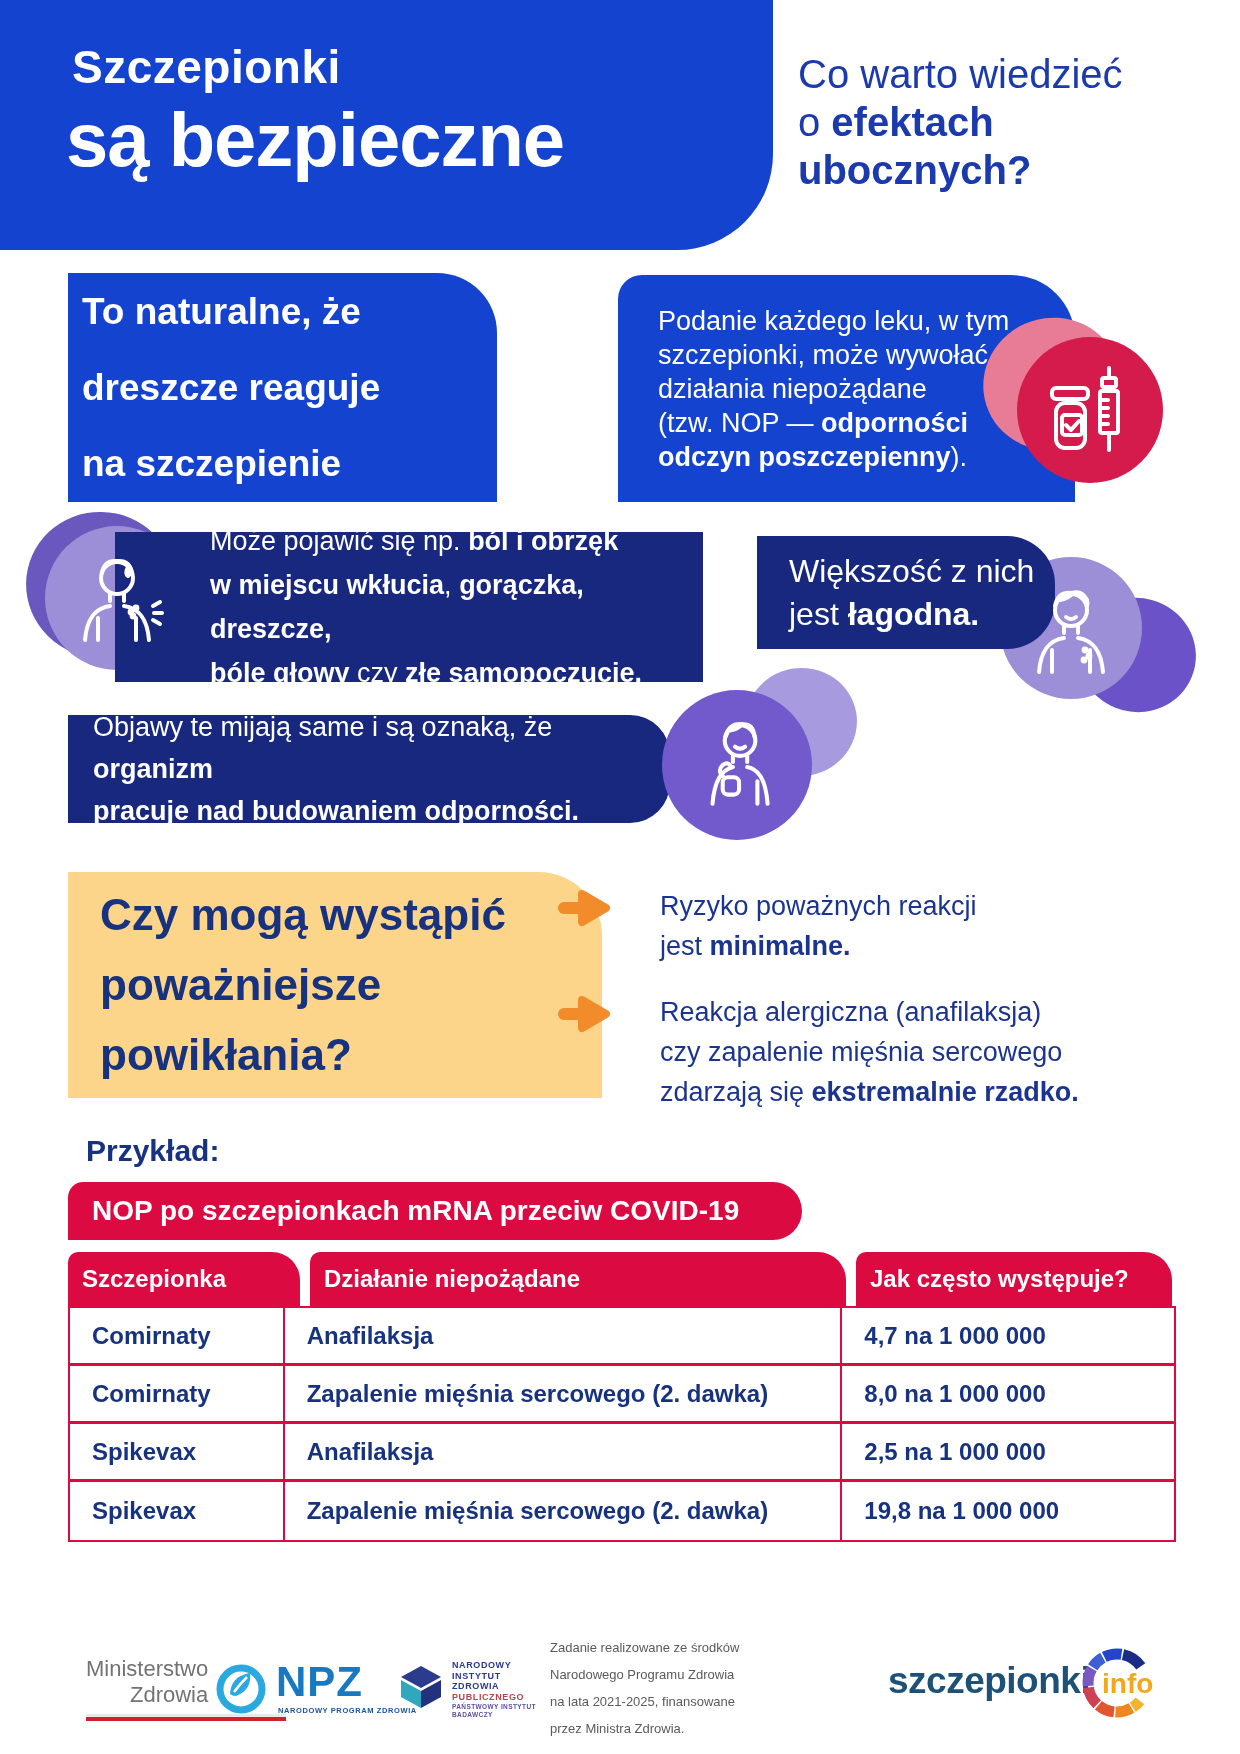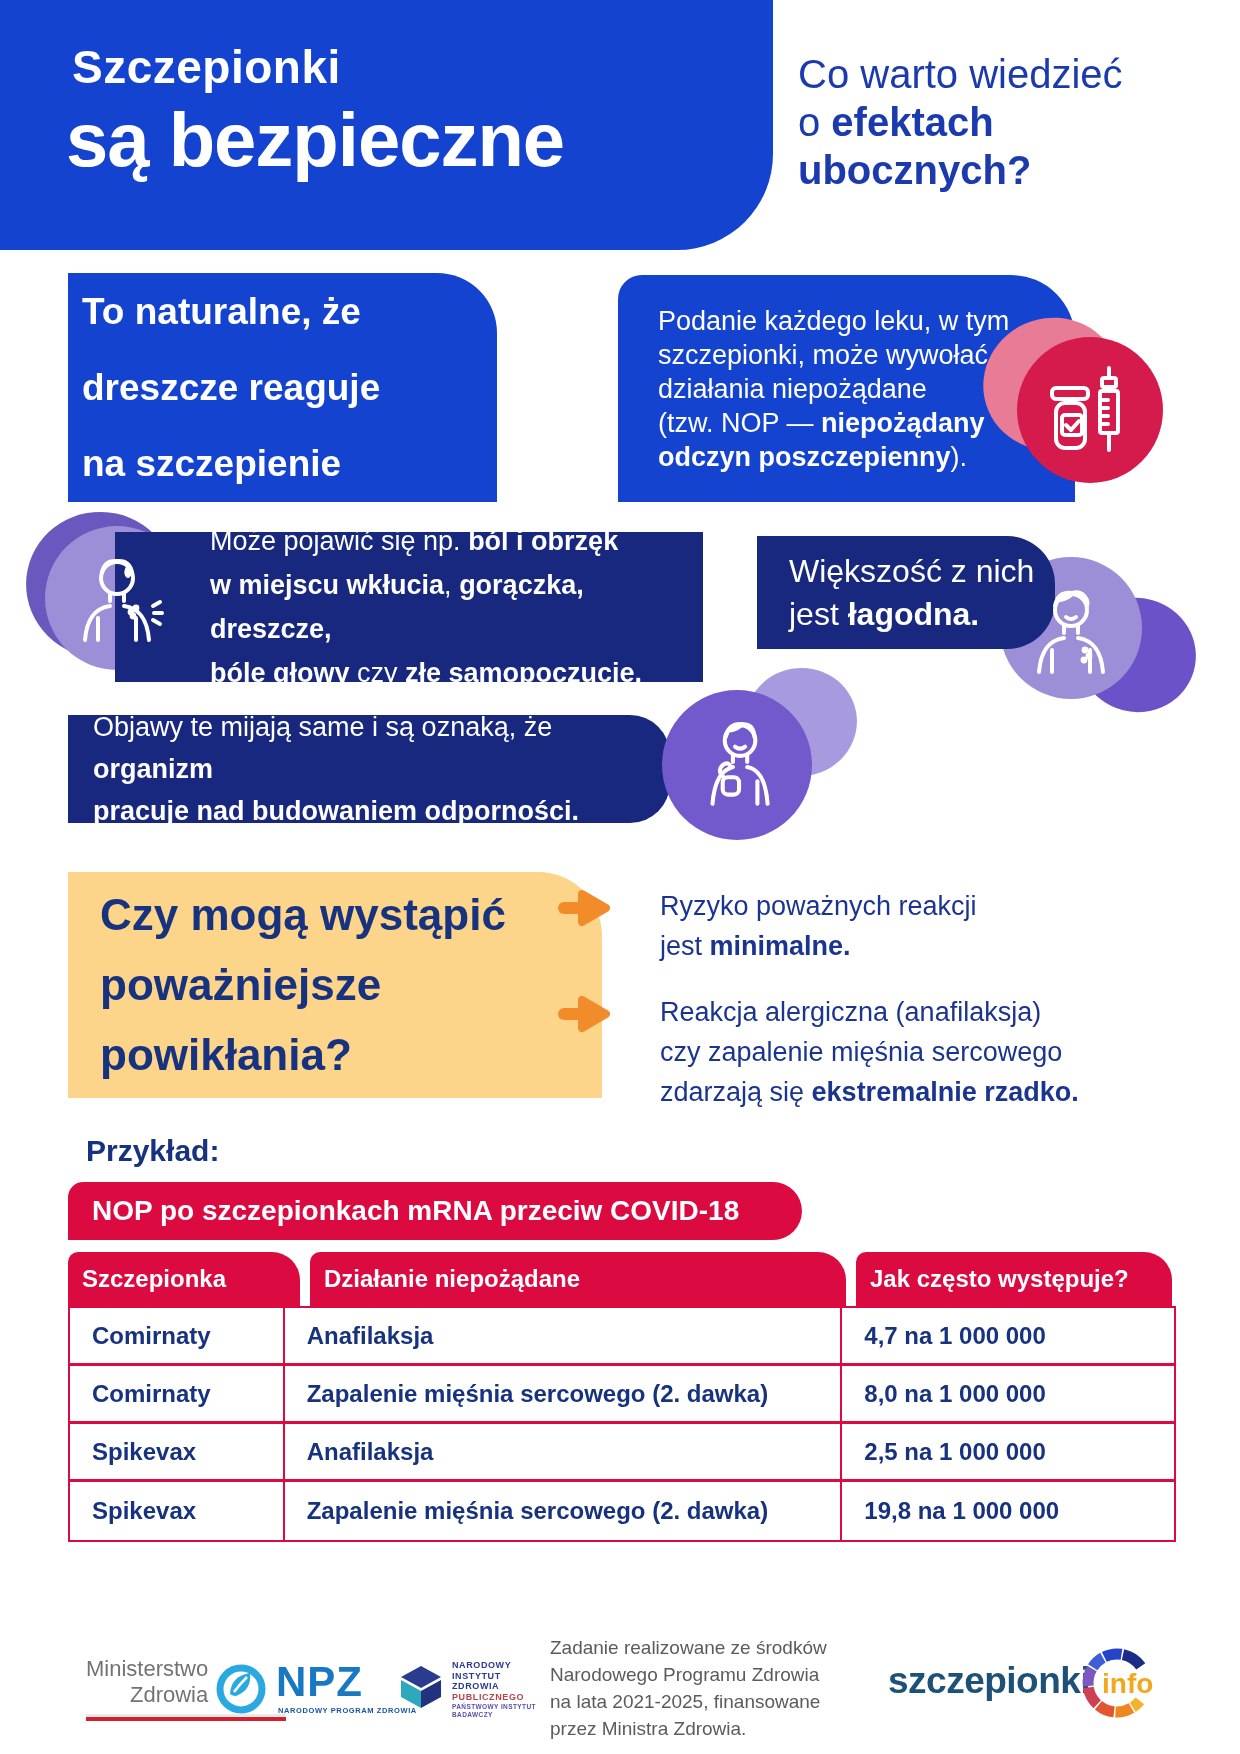--- a/index.html
+++ b/index.html
@@ -67,21 +67,21 @@
   .td:nth-child(1){width:242px;} .td:nth-child(2){width:634px;} .td:nth-child(3){width:376px;border-right:none;}
   
   #ministry{left:86px;top:1656px;color:#737373;font-size:22px;line-height:26px;text-align:right;}
   #flag{left:86px;top:1714px;width:200px;}
   #flag .w{height:3px;background:#E9E9E9;} #flag .r{height:4px;background:#D2202E;}
   #npz-text{left:276px;top:1658px;color:#1878C2;font-size:42px;font-weight:800;letter-spacing:1px;}
   #npz-sub{left:278px;top:1706px;color:#17549C;font-size:7.5px;font-weight:700;letter-spacing:.6px;}
   #pzh-text{left:452px;top:1660px;color:#2B3890;font-size:9px;font-weight:800;line-height:10.5px;letter-spacing:.6px;}
   #pzh-accent{left:452px;top:1692px;color:#B8434E;font-size:9px;font-weight:800;letter-spacing:.6px;}
   #pzh-sub{left:452px;top:1703px;color:#5B4FA3;font-size:6.5px;font-weight:700;line-height:8px;letter-spacing:.4px;}
-  #funding{left:550px;top:1634px;color:var(--c-gray_text);font-size:19px;line-height:27px;}
+  #funding{left:550px;top:1634px;color:var(--c-gray_text);font-size:13px;line-height:27px;}
   #brand-name{left:888px;top:1660px;color:#1D5178;font-size:37px;font-weight:800;letter-spacing:-.5px;}
   #brand-arc{left:1074px;top:1640px;}
   .lineart{stroke:#fff;stroke-width:4;fill:none;stroke-linecap:round;stroke-linejoin:round;}
 </style>
 </head>
 <body>
 
 <div id="poster">
 
   <div class="abs" id="header-box"></div>
@@ -95,21 +95,21 @@
 
   <div class="abs bluebox" id="box1">
       <div class="line"><span>To naturalne, że</span></div>
       <div class="line"><span>dreszcze reaguje</span></div>
       <div class="line"><span>na szczepienie</span></div>
     </div>
   <div class="abs bluebox" id="box2">
       <div class="line"><span>Podanie każdego leku, w tym</span></div>
       <div class="line"><span>szczepionki, może wywołać</span></div>
       <div class="line"><span>działania niepożądane</span></div>
-      <div class="line"><span>(tzw. NOP — </span><span class="b">niepożądany</span></div>
+      <div class="line"><span>(tzw. NOP — </span><span class="b">odporności</span></div>
       <div class="line"><span class="b">odczyn poszczepienny</span><span>).</span></div>
     </div>
   <div class="abs circle" id="pink-blob"></div>
   <div class="abs circle" id="red-circle"></div>
   <svg class="iconsvg" style="left:1040px;top:358px" width="100" height="104" viewBox="0 0 100 104">
     <g class="lineart" stroke-width="4.5">
       <rect x="12" y="30" width="36" height="11" rx="4"></rect>
       <rect x="16" y="45" width="29" height="45" rx="9"></rect>
       <rect x="22" y="57" width="20" height="20" rx="3"></rect>
       <path d="M26,67 l5,5 l8,-9"></path>
@@ -200,21 +200,21 @@
     <rect x="2" y="14" width="26" height="12" rx="6" fill="var(--c-orange)"></rect>
     <polygon points="26,6 50,20 26,34" fill="var(--c-orange)" stroke="var(--c-orange)" stroke-width="8" stroke-linejoin="round"></polygon>
   </svg>
   <div class="abs pointtext" id="point2">
       <div class="line"><span>Reakcja alergiczna (anafilaksja)</span></div>
       <div class="line"><span>czy zapalenie mięśnia sercowego</span></div>
       <div class="line"><span>zdarzają się </span><span class="b">ekstremalnie rzadko.</span></div>
     </div>
 
   <div class="abs" id="example-label">Przykład:</div>
-  <div class="abs" id="banner">NOP po szczepionkach mRNA przeciw COVID-18</div>
+  <div class="abs" id="banner">NOP po szczepionkach mRNA przeciw COVID-19</div>
   <div class="abs" id="thead">
       <div class="th">Szczepionka</div>
       <div class="th">Działanie niepożądane</div>
       <div class="th">Jak często występuje?</div>
     </div>
   <div class="abs" id="tbody">
       <div class="tr">
         <div class="td">Comirnaty</div>
         <div class="td">Anafilaksja</div>
         <div class="td">4,7 na 1 000 000</div>

